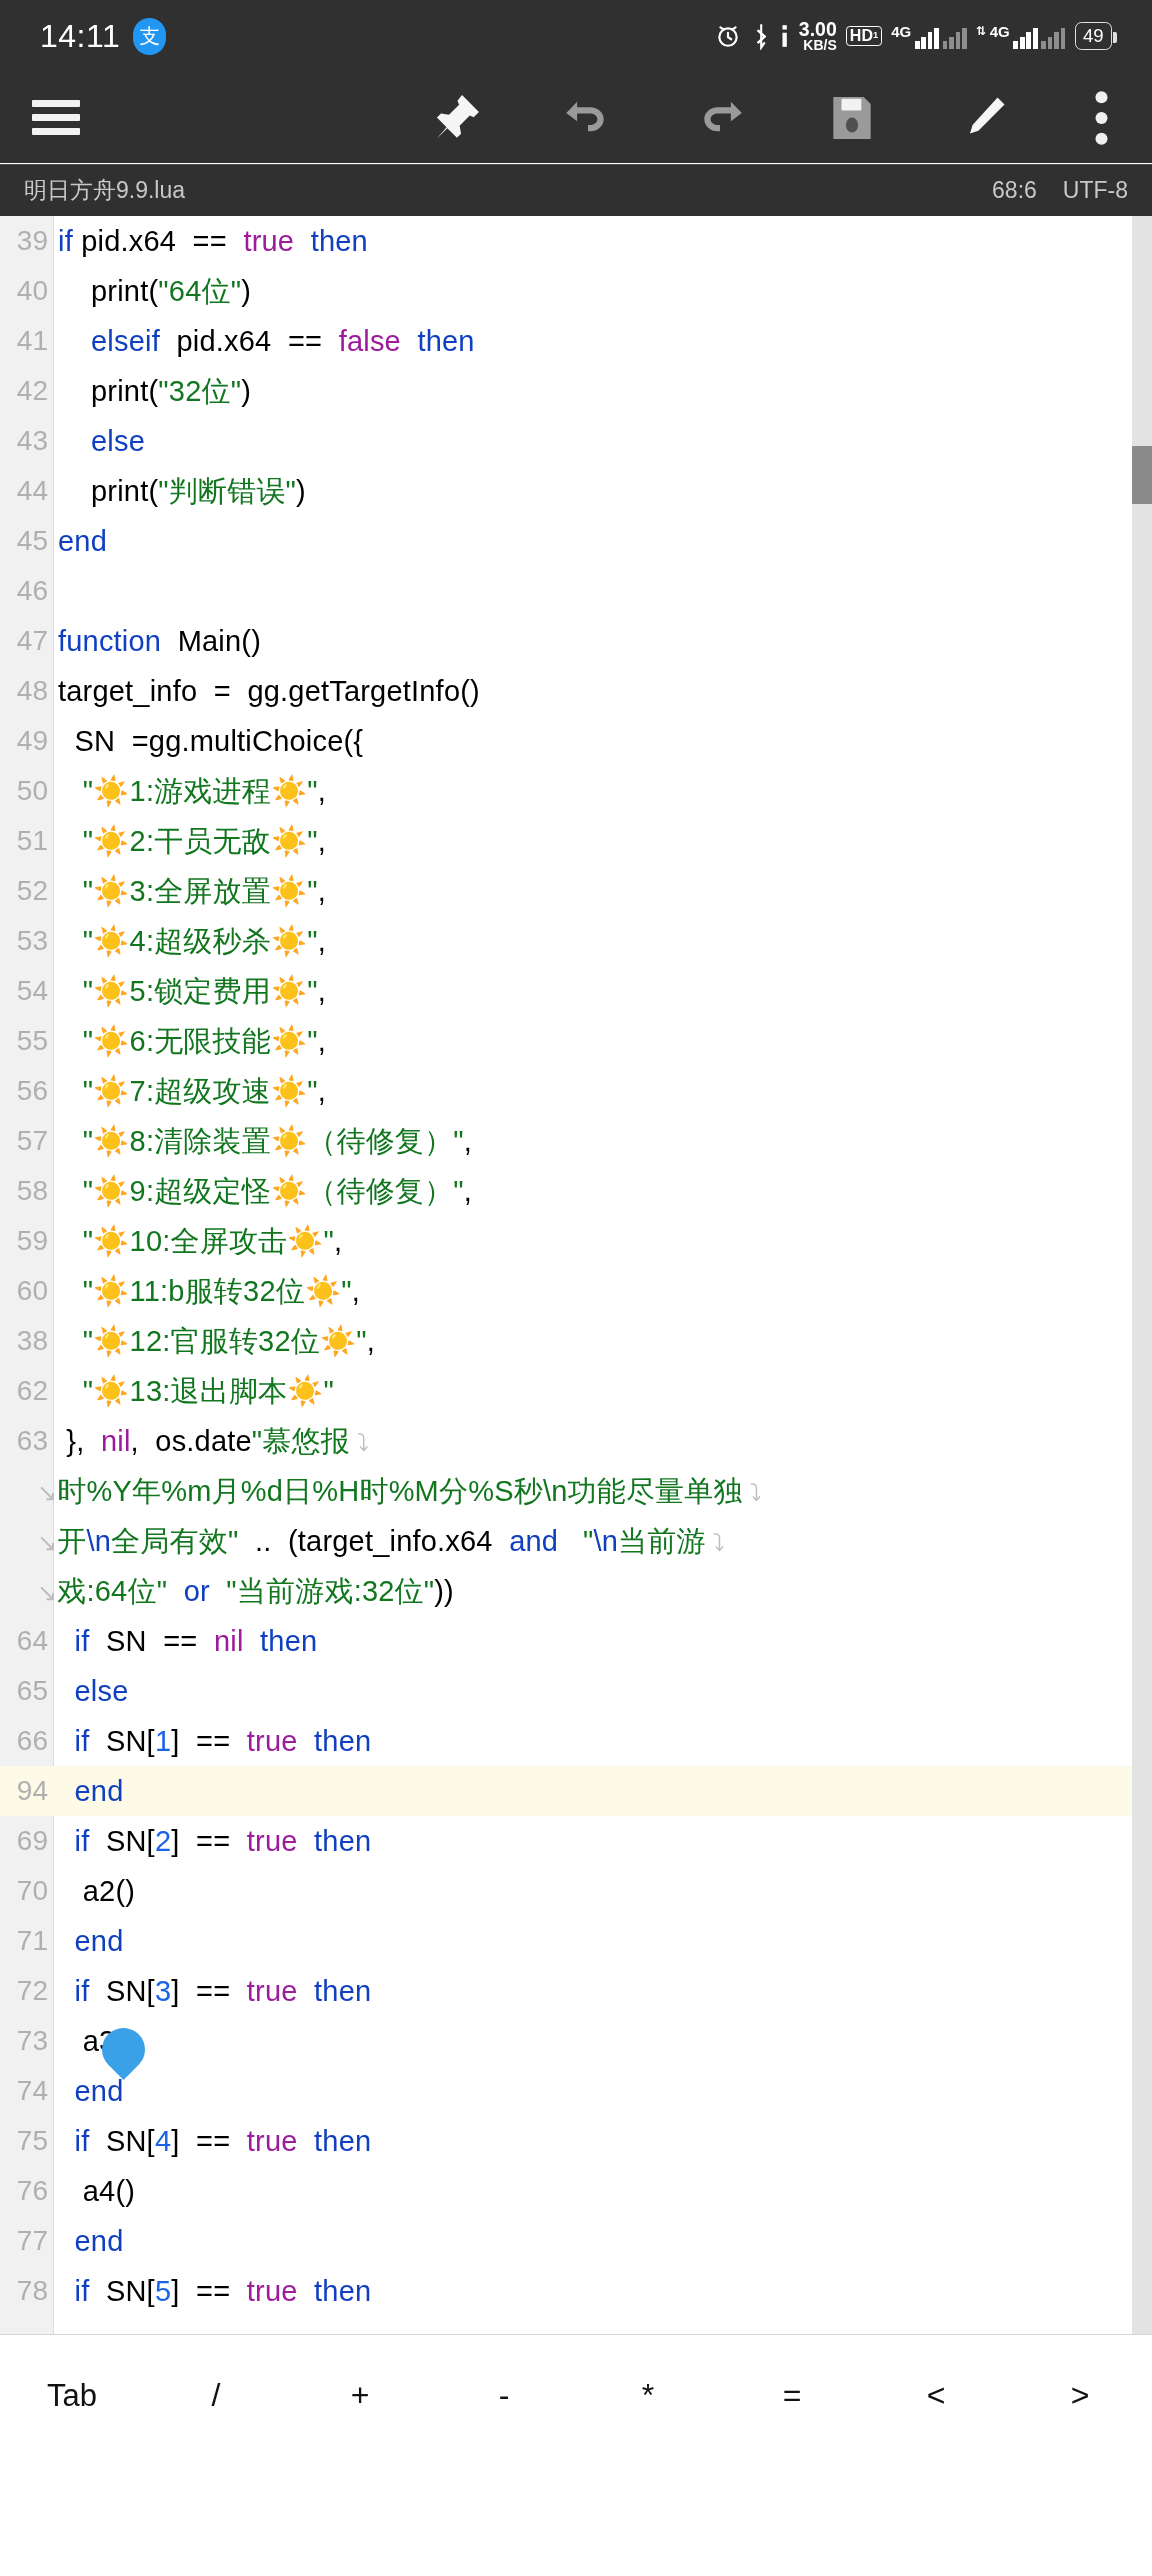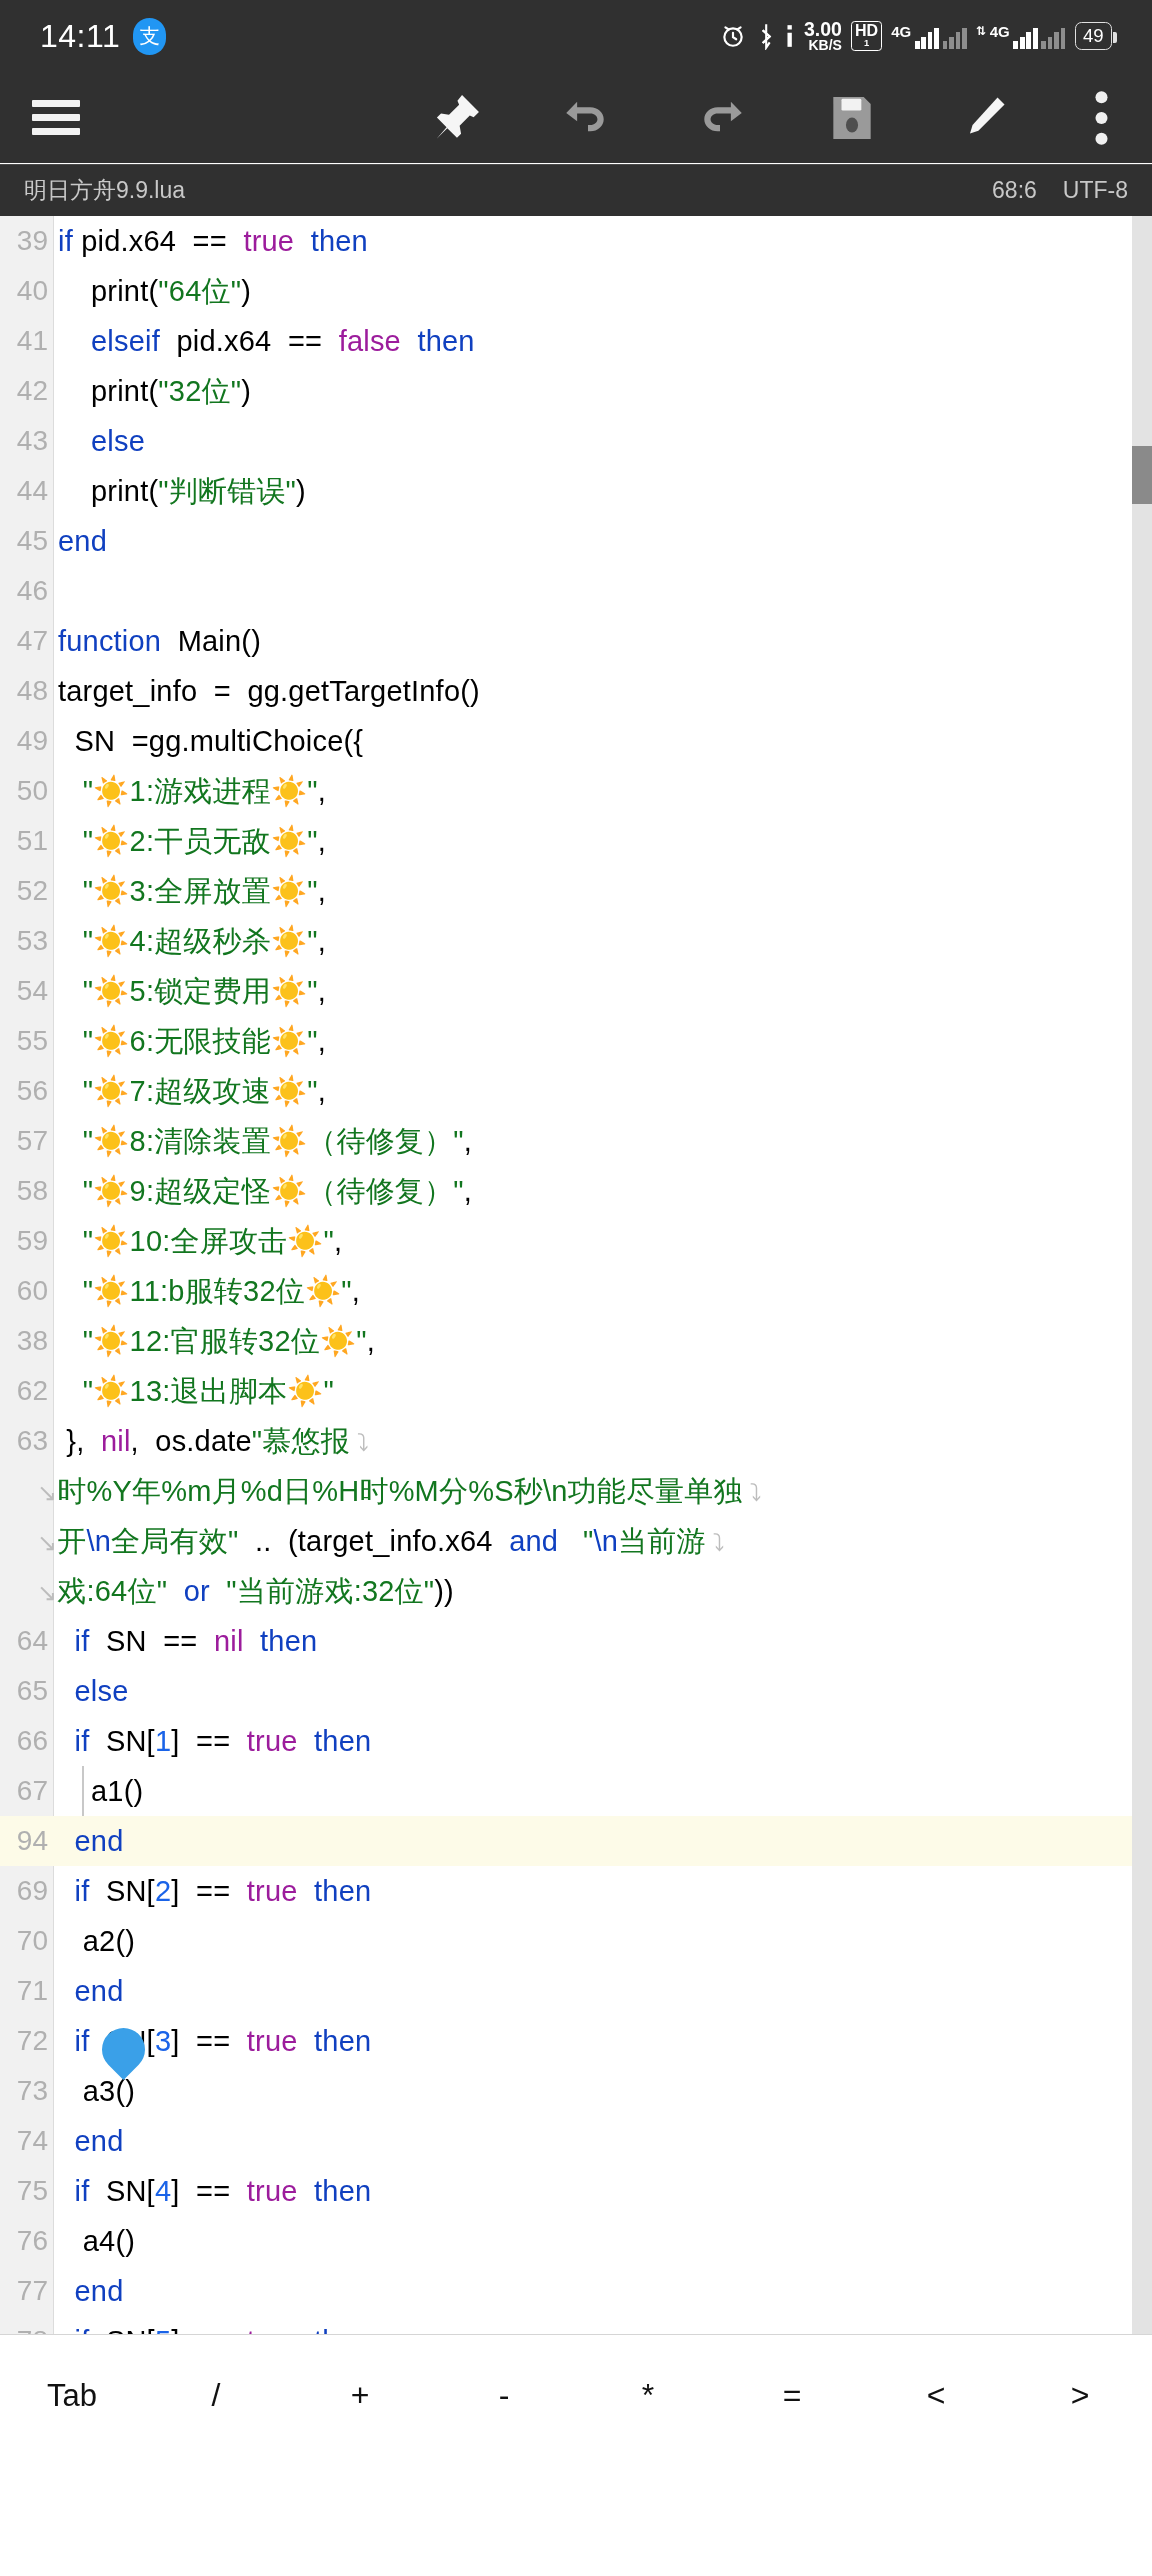--- a/index.html
+++ b/index.html
@@ -27,21 +27,21 @@
   }
   .sb-right { display: flex; align-items: center; gap: 9.3px; }
   .sb-ico { display: flex; align-items: center; justify-content: center; color: #fff; }
   .sb-net {
     display: flex; flex-direction: column; align-items: flex-end;
     font-size: 19.5px; line-height: 0.92; font-weight: 700; color: #fff;
   }
   .sb-net .kbs { font-size: 14px; font-weight: 700; }
   .sb-hd {
     border: 1.9px solid #fff; border-radius: 3.7px; padding: 0.9px 2.8px;
-    font-size: 16px; font-weight: 700; line-height: 1; display:flex; align-items:center;flex-direction:column;
+    font-size: 16px; font-weight: 700; line-height: 1; display:flex; align-items:center;
   }
   .sb-hd sup { font-size: 9.3px; line-height: 1; }
   .sb-sig { display: flex; align-items: flex-end; gap: 3.7px; }
   .sb-sig .g { font-size: 15px; font-weight: 700; margin-bottom: 8.4px; }
   .bars { display: flex; align-items: flex-end; gap: 1.9px; height: 20.4px; }
   .bars i { display: block; width: 4.6px; background: #fff; }
   .bars i:nth-child(1) { height: 7.4px; }
   .bars i:nth-child(2) { height: 12px; }
   .bars i:nth-child(3) { height: 16.7px; }
   .bars i:nth-child(4) { height: 20.4px; }
@@ -409,25 +409,20 @@
           <div class="code"><span class="plain">  </span><span class="kw">if</span><span class="plain">  SN  ==  </span><span class="lit">nil</span><span class="plain">  </span><span class="kw">then</span></div>
         </div>
         <div class="row">
           <div class="ln">65</div>
           <div class="code"><span class="plain">  </span><span class="kw">else</span></div>
         </div>
         <div class="row">
           <div class="ln">66</div>
           <div class="code"><span class="plain">  </span><span class="kw">if</span><span class="plain">  SN[</span><span class="num">1</span><span class="plain">]  ==  </span><span class="lit">true</span><span class="plain">  </span><span class="kw">then</span></div>
         </div>
-        <div class="row">
-          <div class="ln">67</div>
-          <div class="iguide"></div>
-          <div class="code"><span class="plain">    a1()</span></div>
-        </div>
         <div class="row hl">
           <div class="ln">94</div>
           <div class="code"><span class="plain">  </span><span class="kw">end</span></div>
         </div>
         <div class="row">
           <div class="ln">69</div>
           <div class="code"><span class="plain">  </span><span class="kw">if</span><span class="plain">  SN[</span><span class="num">2</span><span class="plain">]  ==  </span><span class="lit">true</span><span class="plain">  </span><span class="kw">then</span></div>
         </div>
         <div class="row">
           <div class="ln">70</div>

